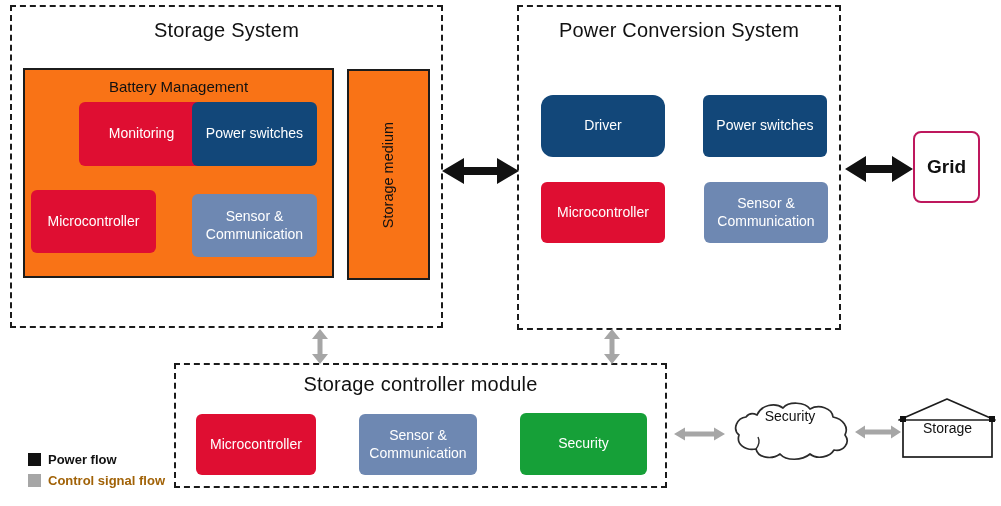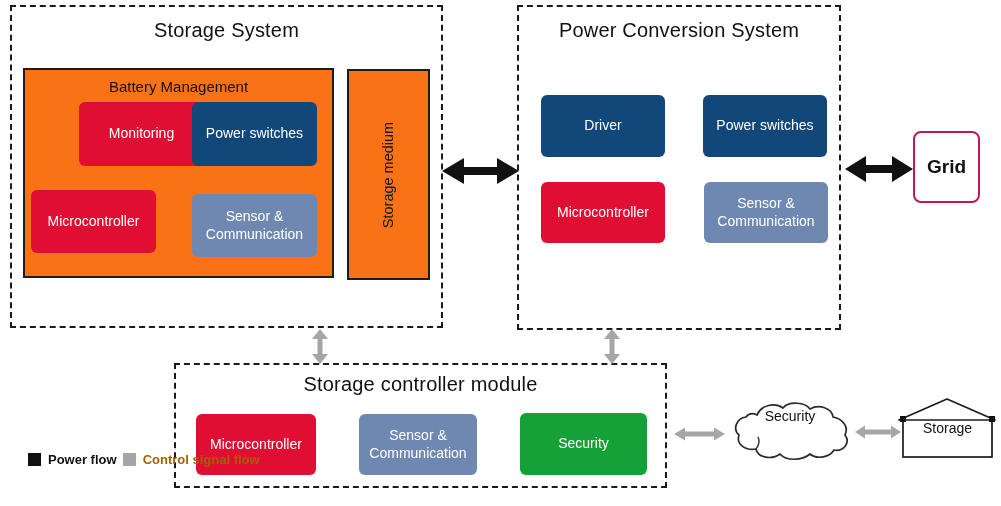--- a/index.html
+++ b/index.html
@@ -83,20 +83,21 @@
     position: absolute;
     text-align: center;
     font-size: 14px;
     color: #111111;
   }
   .legend {
     position: absolute;
     left: 28px;
     top: 452px;
     display: flex;
+    flex-direction: column;
     gap: 6px;
   }
   .legend-row { display: flex; align-items: center; gap: 7px; }
   .legend-swatch { width: 13px; height: 13px; }
   .legend-label { font-size: 13px; font-weight: bold; color: #111111; white-space: nowrap; }
   .legend-label.gray { color: #a16207; text-align: right; }
   svg { display: block; }
 </style>
 </head>
 <body>
@@ -116,21 +117,21 @@
 
     <div class="solid-box" style="left:335px; top:62px; width:83px; height:211px;">
       <div class="vwrap">
         <div class="vtext">Storage medium</div>
       </div>
     </div>
   </div>
 
   <div class="dashed-box" style="left:517px; top:5px; width:324px; height:325px;">
     <div class="box-title" style="top:12px;">Power Conversion System</div>
-    <div class="module" style="left: 22px; top: 88px; width: 124px; height: 62px; background: rgb(18, 71, 121);">Driver</div>
+    <div class="module" style="left: 22px; top: 88px; width: 124px; height: 62px; background: rgb(18, 71, 121); border-radius: 12px;">Driver</div>
     <div class="module" style="left: 184px; top: 88px; width: 124px; height: 62px; background: rgb(18, 71, 121);">Power switches</div>
     <div class="module" style="left: 22px; top: 175px; width: 124px; height: 61px; background: rgb(223, 14, 50);">Microcontroller</div>
     <div class="module" style="left: 185px; top: 175px; width: 124px; height: 61px; background: rgb(110, 136, 178);">Sensor &amp; Communication</div>
   </div>
 
   <div class="dashed-box" style="left:174px; top:363px; width:493px; height:125px;">
     <div class="box-title" style="top:8px;">Storage controller module</div>
     <div class="module" style="left: 20px; top: 49px; width: 120px; height: 61px; background: rgb(223, 14, 50);">Microcontroller</div>
     <div class="module" style="left: 183px; top: 49px; width: 118px; height: 61px; background: rgb(110, 136, 178);">Sensor &amp; Communication</div>
     <div class="module" style="left: 344px; top: 48px; width: 127px; height: 62px; background: rgb(22, 160, 56);">Security</div>

